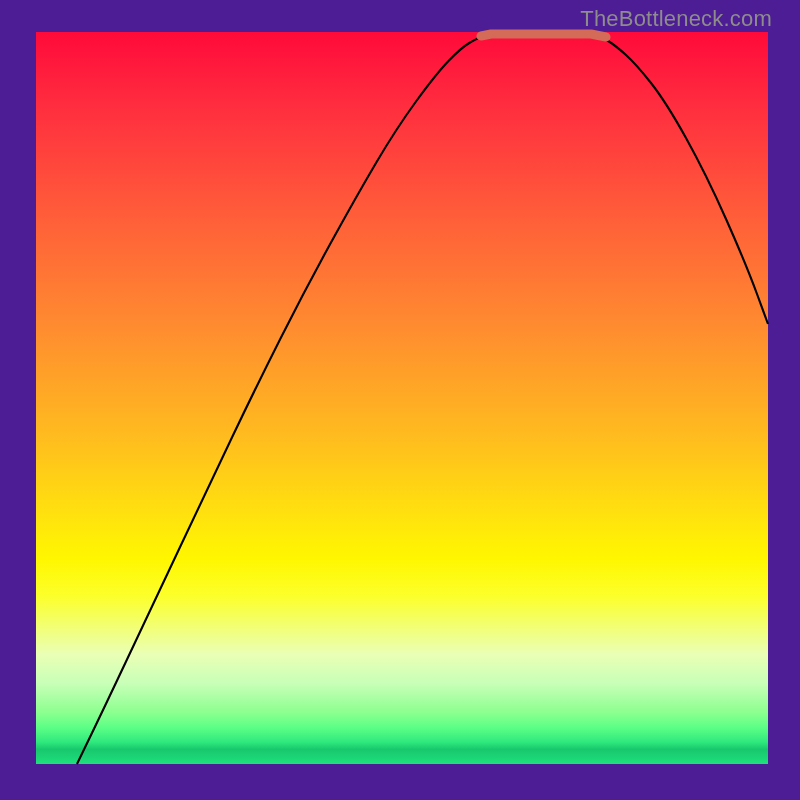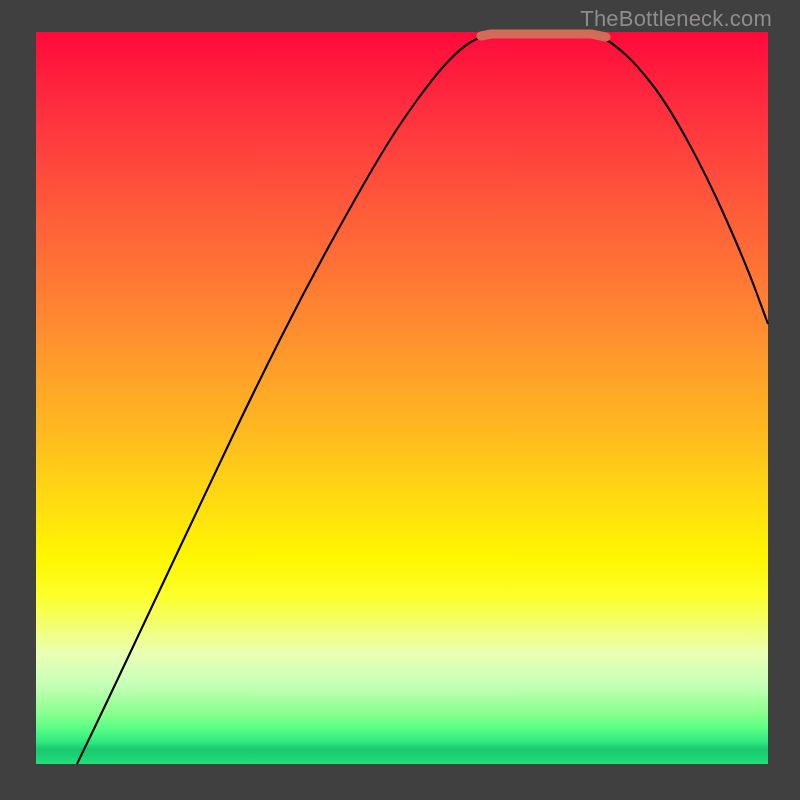--- a/index.html
+++ b/index.html
@@ -10,21 +10,21 @@
     background: #000;
     overflow: hidden;
     font-family: Arial, Helvetica, sans-serif;
   }
   .frame {
     position: absolute;
     left: 0;
     top: 0;
     width: 800px;
     height: 800px;
-    background: #404040;
+    background: #4c1d95;
   }
   .plot-area {
     position: absolute;
     background: linear-gradient(
       to bottom,
       #ff0a3a 0%,
       #ff2d3f 10%,
       #ff5a3a 24%,
       #ff8b30 40%,
       #ffbb1f 55%,

